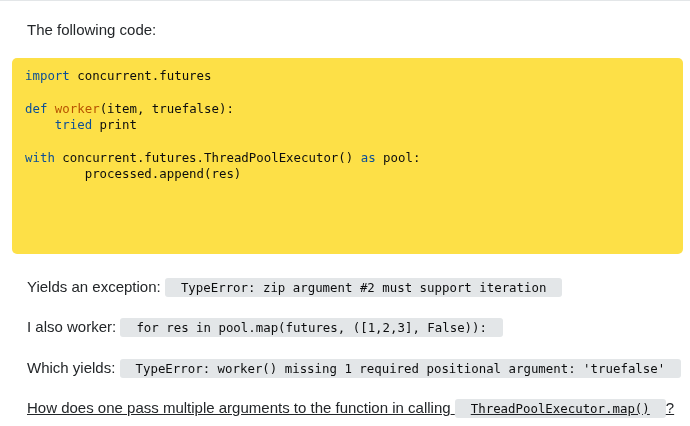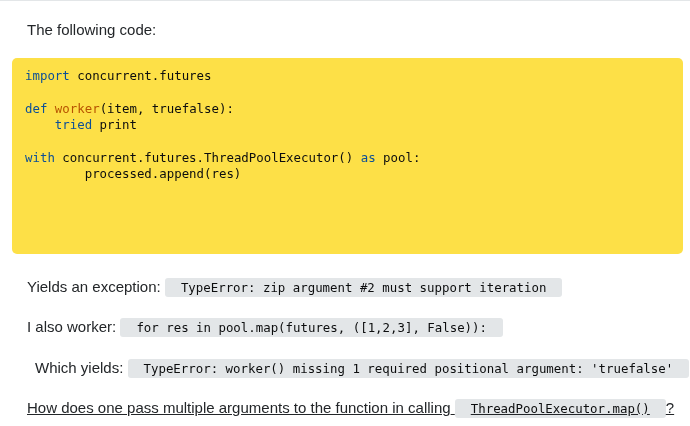--- a/index.html
+++ b/index.html
@@ -50,21 +50,21 @@
 <div class="p" style="top:276px;">
   <span>Yields an exception:</span>
   <code class="ic">TypeError: zip argument #2 must support iteration</code>
 </div>
 
 <div class="p" style="top:316px;">
   <span>I also worker:</span>
   <code class="ic">for res in pool.map(futures, ([1,2,3], False)):</code>
 </div>
 
-<div class="p" style="top:357px;margin-left:8px;">
+<div class="p" style="top:357px;">
   <span>Which yields:</span>
   <code class="ic">TypeError: worker() missing 1 required positional argument: 'truefalse'</code>
 </div>
 
 <div class="p" style="top:397px;text-decoration:underline;">
   <span>How does one pass multiple arguments to the function in calling</span>
   <code class="ic">ThreadPoolExecutor.map()</code><span>?</span>
 </div>
 
 </body></html>

